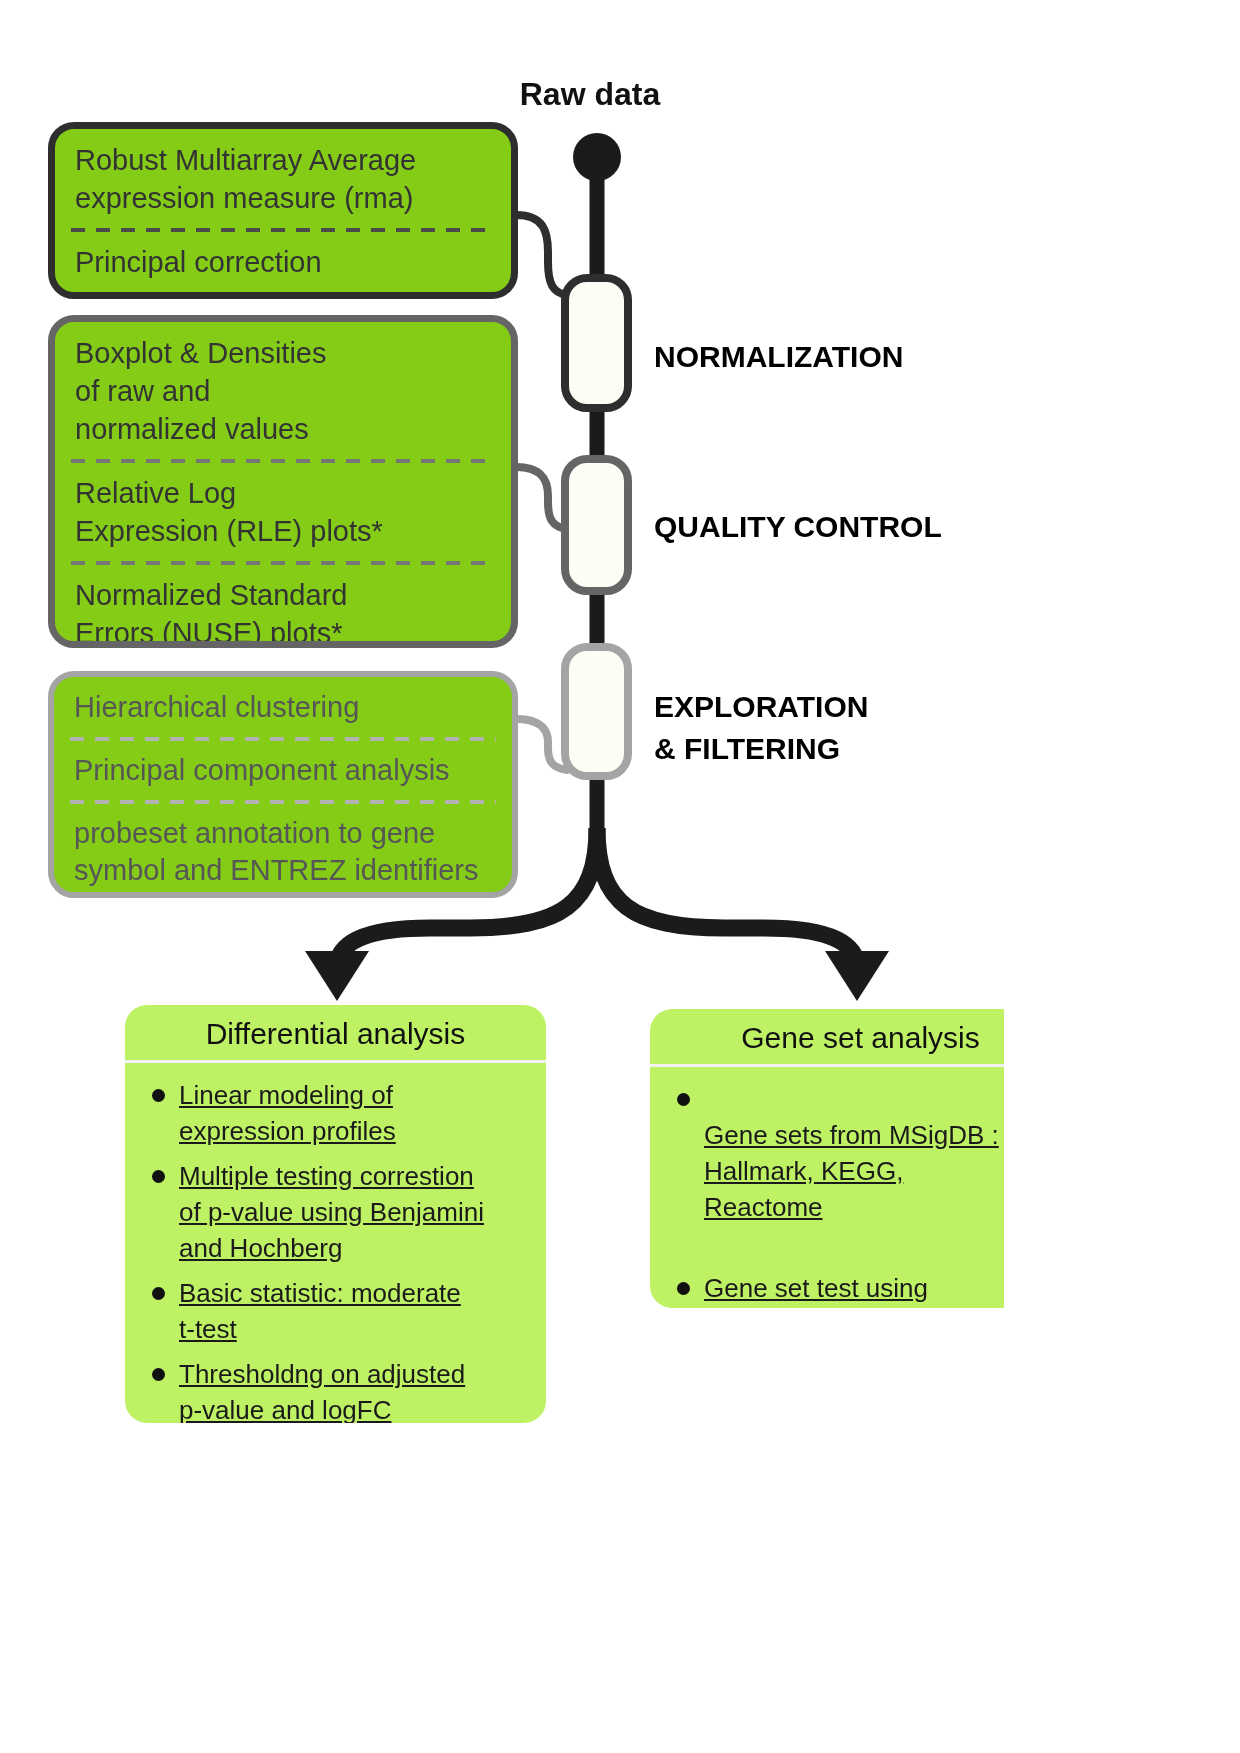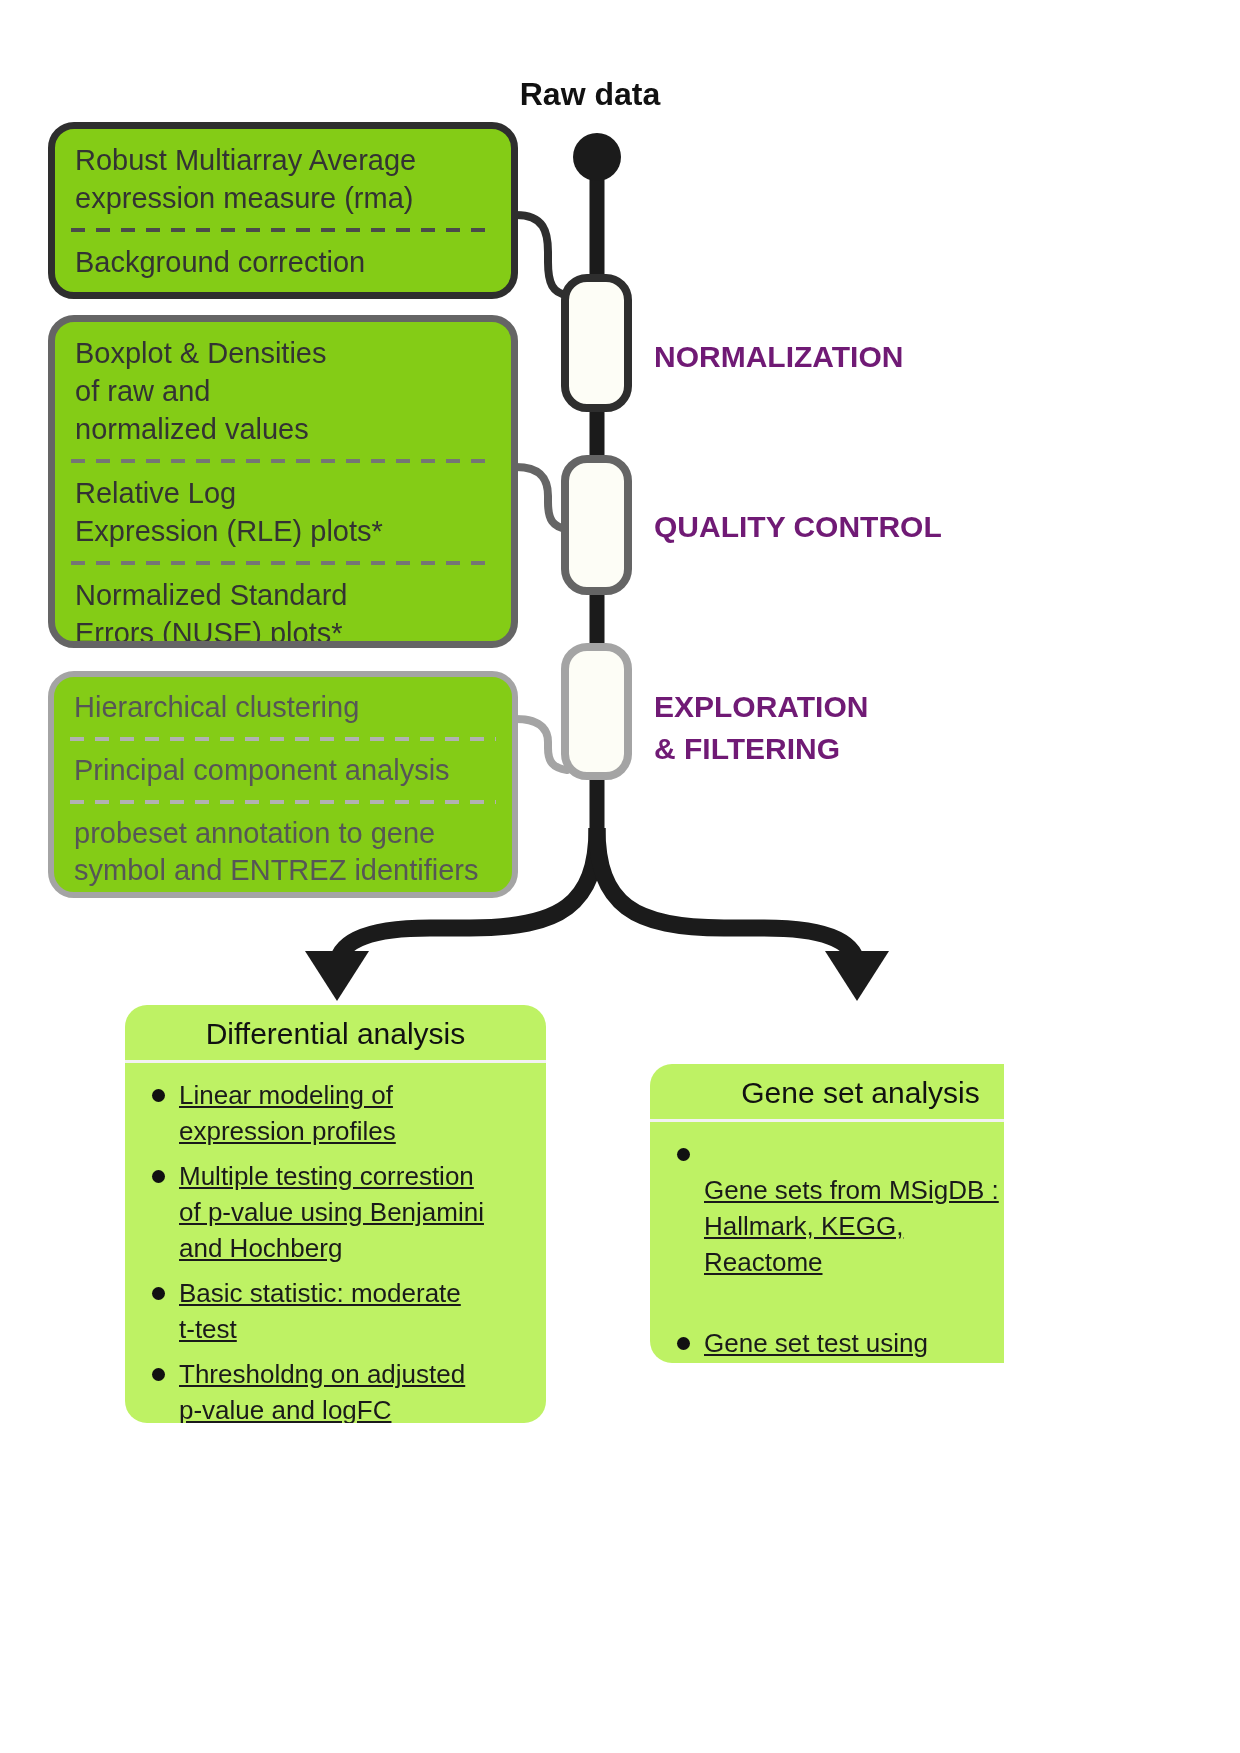--- a/index.html
+++ b/index.html
@@ -20,29 +20,29 @@
                background:repeating-linear-gradient(90deg, currentColor 0 14px, transparent 14px 25px); }
   .pbox-1 { top:122px; height:177px; border:7px solid #2e2e2e; }
   .pbox-1 .sep { color:#4a4a4a; }
   .pbox-2 { top:315px; height:333px; border:7px solid #656565; }
   .pbox-2 .sep { color:#757575; }
   .pbox-3 { top:671px; height:227px; border:6px solid #a4a4a4; }
   .pbox-3 .item { color:#565656; line-height:37px; }
   .pbox-3 .sep { color:#b2b2b2; }
 
   .stage-label { position:absolute; left:654px; font-size:30px; font-weight:bold;
-                 line-height:42px; color:#701a75; white-space:pre-line; }
+                 line-height:42px; color:#000000; white-space:pre-line; }
   .stage-label-1 { top:336px; }
   .stage-label-2 { top:506px; }
   .stage-label-3 { top:686px; }
 
   .panel { position:absolute; width:421px; background:#bef264; border-radius:22px;
            color:#1a1a1a; overflow:hidden; }
   .panel-left  { left:125px; top:1005px; height:418px; }
-  .panel-right { left:650px; top:1064px; height:299px; }
+  .panel-right { left:650px; top:1009px; height:299px; }
   .panel .ptitle { font-size:30px; text-align:center; padding:12px 0 9px;
                    border-bottom:3px solid #f2f2f2; color:#111; }
   .panel ul { list-style:none; padding:14px 16px 8px 24px; }
   .panel li { position:relative; padding-left:30px; font-size:26px; line-height:36px;
               white-space:pre-line; margin-bottom:9px;text-decoration:underline; }
   .panel li::before { content:""; position:absolute; left:3px; top:12px; width:13px;
                       height:13px; border-radius:50%; background:#111; }
   .panel .sub { white-space:pre-line; text-align:left; padding-right:36px; }
 </style>
 </head>
@@ -64,21 +64,21 @@
     <rect x="565" y="459" width="63" height="132" rx="22" fill="#fdfdf6" stroke="#656565" stroke-width="8"></rect>
     <rect x="565" y="647" width="63" height="129" rx="22" fill="#fdfdf6" stroke="#a4a4a4" stroke-width="8"></rect>
   </svg>
 
   <div class="abs raw-data">Raw data</div>
 
   <div class="pbox pbox-1">
     <div class="item">Robust Multiarray Average
 expression measure (rma)</div>
     <div class="sep"></div>
-    <div class="item">Background correction</div>
+    <div class="item">Principal correction</div>
   </div>
 
   <div class="pbox pbox-2">
     <div class="item">Boxplot &amp; Densities
 of raw and
 normalized values</div>
     <div class="sep"></div>
     <div class="item">Relative Log
 Expression (RLE) plots*</div>
     <div class="sep"></div>

